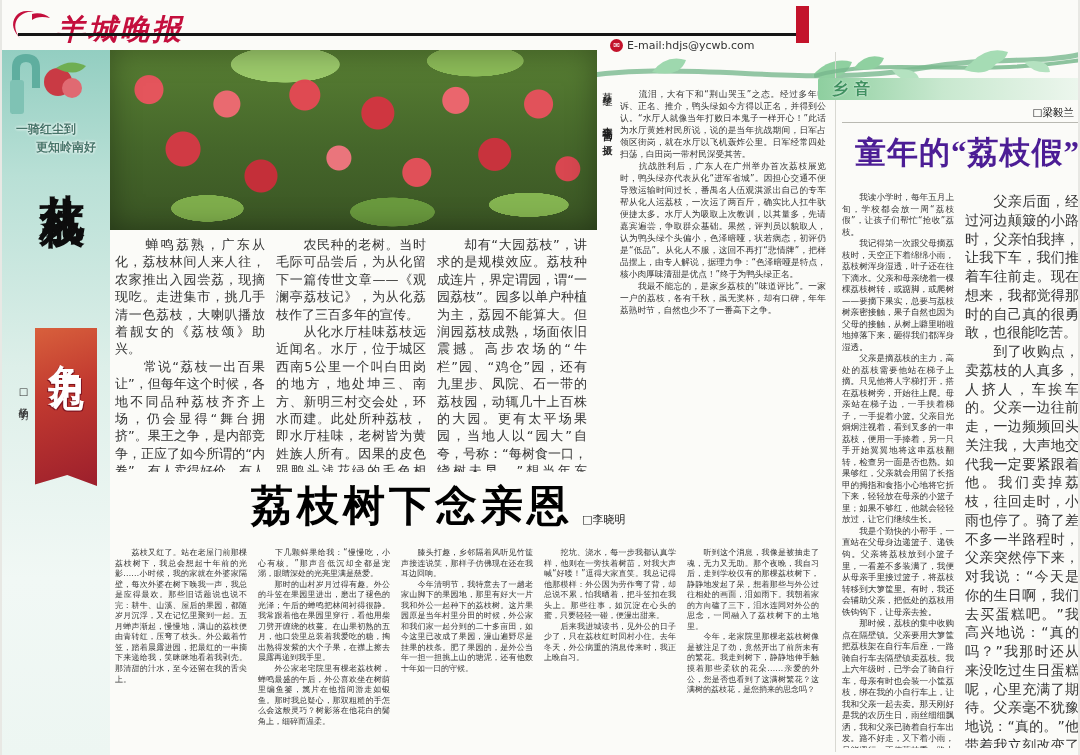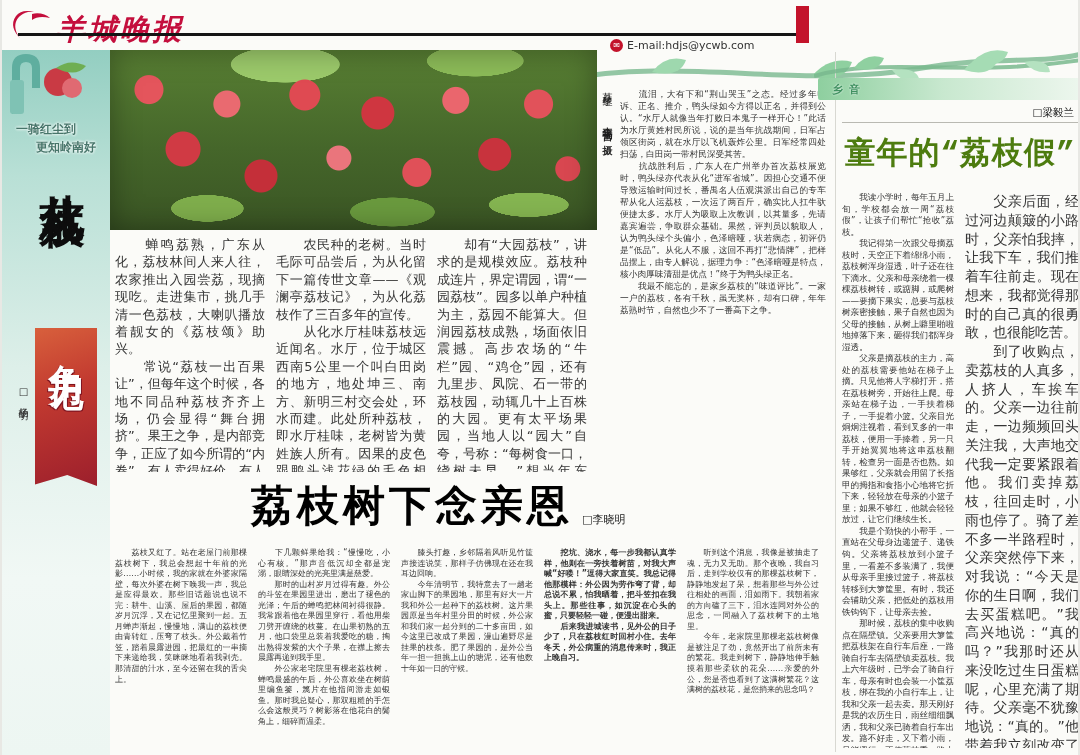--- a/index.html
+++ b/index.html
@@ -47,24 +47,24 @@
   
   .col{font-size:13px;line-height:1.34;color:#353535;text-align:justify;overflow:hidden;white-space:pre-line;}
   .col-sm{font-size:8px;line-height:1.32;}
   .col-rt{font-size:8.7px;line-height:1.38;}
   
   .a2-headline{font-family:"DejaVu Serif",serif;font-size:42px;font-weight:700;color:#000;text-align:center;letter-spacing:4px;white-space:nowrap;}
   .a2-byline{font-size:11px;color:#222;}
   
   .v-divider{background:#d8d8d2;width:1px;}
   .xy-bar{background:linear-gradient(90deg,#8ecf9f 0%,#c8e8cf 45%,#f1f8f1 100%);border-radius:2px;display:flex;align-items:center;padding-left:14px;}
-  .xy-label{font-size:11px;font-weight:900;color:#3f9160;letter-spacing:6px;text-shadow:0 0 2px #fff;}
+  .xy-label{font-size:16px;font-weight:900;color:#3f9160;letter-spacing:6px;text-shadow:0 0 2px #fff;}
   .rt-byline{font-size:10.5px;color:#222;text-align:right;}
   .thin-rule{background:#b9b9b2;height:1px;}
-  .rt-headline{font-family:Liberation Mono, monospace;font-size:31px;font-weight:800;color:#4d7c0f;text-align:center;letter-spacing:1px;white-space:nowrap;}
+  .rt-headline{font-family:Liberation Serif, serif;font-size:31px;font-weight:800;color:#4c1d95;text-align:right;letter-spacing:1px;white-space:nowrap;}
   .vine{pointer-events:none;}
 </style>
 </head>
 <body>
 
 <div id="page">
 
   <div class="abs" style="left:6px;top:8px;width:46px;height:36px;">
     <svg width="46" height="36" viewBox="0 0 46 36">
       <path d="M20 4 C6 8 4 20 12 30 C6 24 2 16 8 8 C12 3 18 2 26 4 Z" fill="#c40f3d"></path>
@@ -126,21 +126,21 @@
 　　我最不能忘的，是家乡荔枝的“味道评比”。一家一户的荔枝，各有千秋，虽无奖杯，却有口碑，年年荔熟时节，自然也少不了一番高下之争。</div>
 
   <div class="abs a2-headline" style="left:150px;top:478px;width:520px;">荔枝树下念亲恩</div>
   <div class="abs a2-byline" style="left:580px;top:512px;">□李晓明</div>
   <div class="abs col col-sm" style="left:113px;top:548px;width:132px;height:200px;">　　荔枝又红了。站在老屋门前那棵荔枝树下，我总会想起十年前的光影……小时候，我的家就在外婆家隔壁，每次外婆在树下唤我一声，我总是应得最欢。那些旧话题说也说不完：耕牛、山溪、屋后的果园，都随岁月沉浮，又在记忆里聚到一起。五月蝉声渐起，慢慢地，满山的荔枝便由青转红，压弯了枝头。外公戴着竹笠，踏着晨露进园，把最红的一串摘下来递给我，笑眯眯地看着我剥壳。那清甜的汁水，至今还留在我的舌尖上。</div>
   <div class="abs col col-sm" style="left:256px;top:548px;width:132px;height:200px;">　　下几颗鲜果给我：“慢慢吃，小心有核。”那声音低沉却全都是宠溺，眼睛深处的光亮里满是慈爱。
 　　那时的山村岁月过得有趣。外公的斗笠在果园里进出，磨出了褪色的光泽；午后的蝉鸣把林间衬得很静。我常跟着他在果园里穿行，看他用柴刀劈开缠绕的枝蔓。在山果初熟的五月，他口袋里总装着我爱吃的糖，掏出熟得发紫的大个子果，在襟上擦去晨露再递到我手里。
 　　外公家老宅院里有棵老荔枝树，蝉鸣最盛的午后，外公喜欢坐在树荫里编鱼篓，篾片在他指间游走如银鱼。那时我总疑心，那双粗糙的手怎么会这般灵巧？树影落在他花白的鬓角上，细碎而温柔。</div>
   <div class="abs col col-sm" style="left:399px;top:548px;width:132px;height:200px;">　　膝头打趣，乡邻隔着风听见竹筐声接连说笑，那样子仿佛现在还在我耳边回响。
 　　今年清明节，我特意去了一趟老家山脚下的果园地，那里有好大一片我和外公一起种下的荔枝树。这片果园原是当年村里分田的时候，外公家和我们家一起分到的二十多亩田，如今这里已改成了果园，漫山遍野尽是挂果的枝条。肥了果园的，是外公当年一担一担挑上山的塘泥，还有他数十年如一日的守候。</div>
-  <div class="abs col col-sm" style="left:542px;top:548px;width:132px;height:200px;font-weight:bold;">　　挖坑、浇水，每一步我都认真学样，他则在一旁扶着树苗，对我大声喊“好喽！”逗得大家直笑。我总记得他那模样：外公因为劳作弯了背，却总说不累，怕我晒着，把斗笠扣在我头上。那些往事，如沉淀在心头的蜜，只要轻轻一碰，便漫出甜来。
+  <div class="abs col col-sm" style="left:542px;top:548px;width:132px;height:200px;">　　挖坑、浇水，每一步我都认真学样，他则在一旁扶着树苗，对我大声喊“好喽！”逗得大家直笑。我总记得他那模样：外公因为劳作弯了背，却总说不累，怕我晒着，把斗笠扣在我头上。那些往事，如沉淀在心头的蜜，只要轻轻一碰，便漫出甜来。
 　　后来我进城读书，见外公的日子少了，只在荔枝红时回村小住。去年冬天，外公病重的消息传来时，我正上晚自习。</div>
   <div class="abs col col-sm" style="left:685px;top:548px;width:132px;height:200px;">　　听到这个消息，我像是被抽走了魂，无力又无助。那个夜晚，我自习后，走到学校仅有的那棵荔枝树下，静静地发起了呆，想着那些与外公过往相处的画面，泪如雨下。我朝着家的方向磕了三下，泪水连同对外公的思念，一同融入了荔枝树下的土地里。
 　　今年，老家院里那棵老荔枝树像是被注足了劲，竟然开出了前所未有的繁花。我走到树下，静静地伸手触摸着那些柔软的花朵……亲爱的外公，您是否也看到了这满树繁花？这满树的荔枝花，是您捎来的思念吗？</div>
 
   <div class="abs v-divider" style="left:833px;top:52px;height:700px;"></div>
   <div class="abs xy-bar" style="left:816px;top:78px;width:264px;height:22px;">
     <span class="xy-label">乡音</span>
   </div>
   <svg class="abs vine" style="left:812px;top:48px;" width="268" height="34" viewBox="0 0 268 34">
     <path d="M0 28 C70 8 150 30 268 12" stroke="#79b98e" stroke-width="4" fill="none" opacity="0.85"></path>

